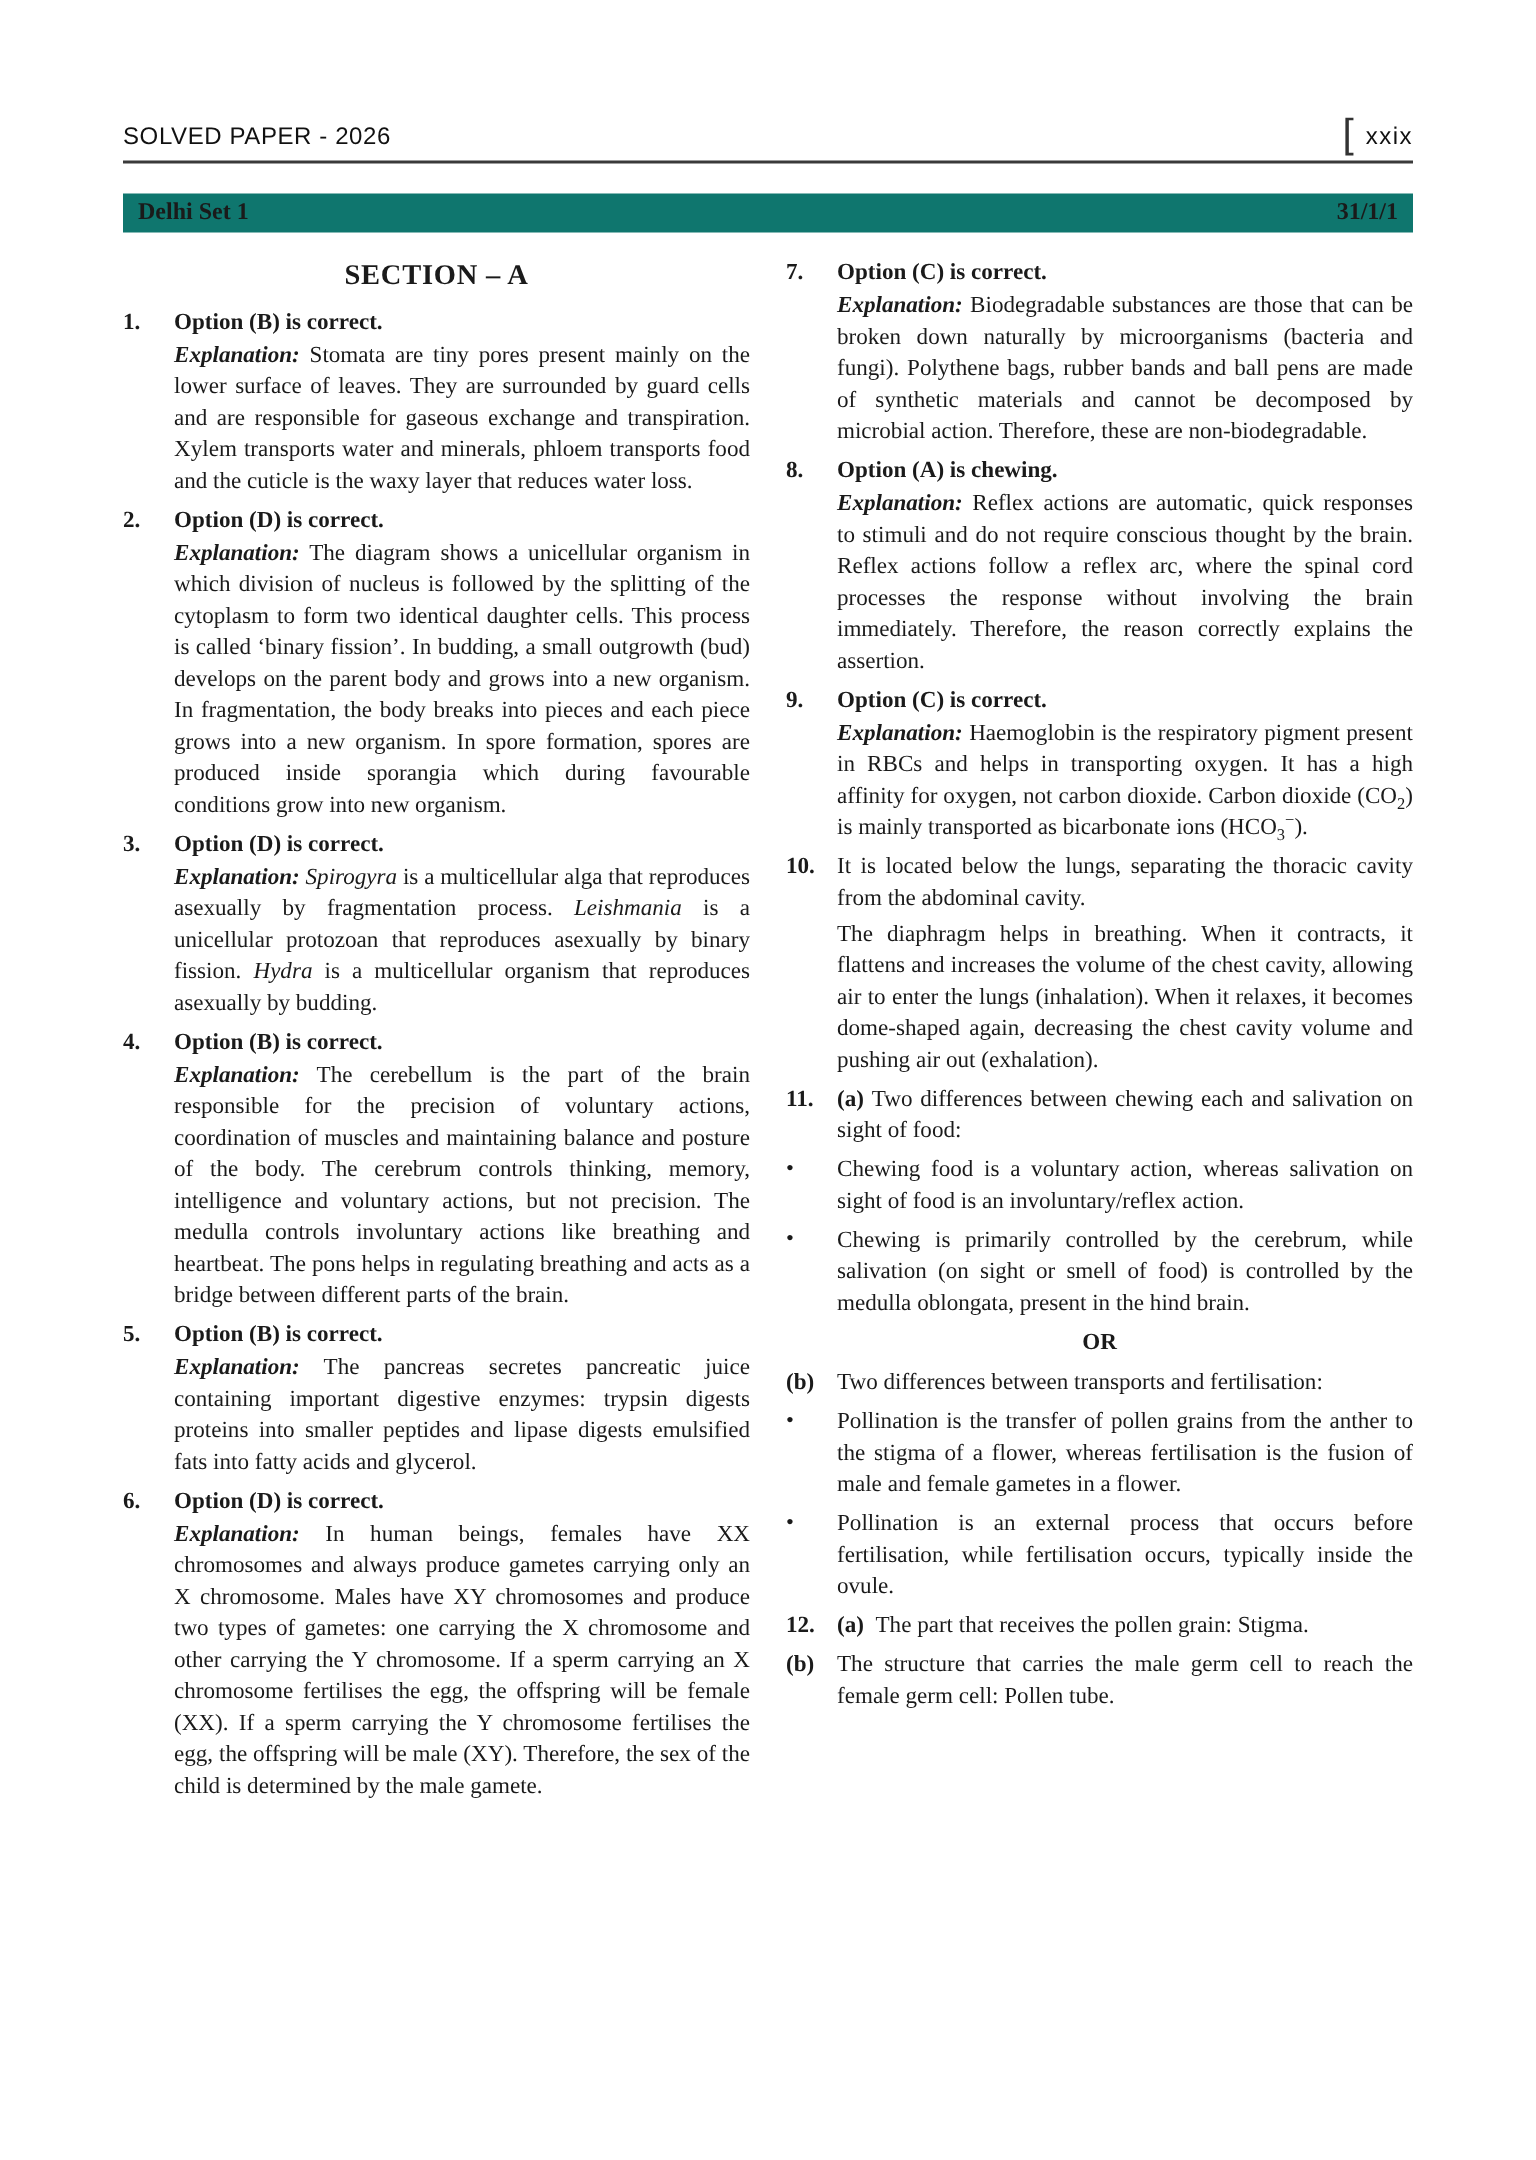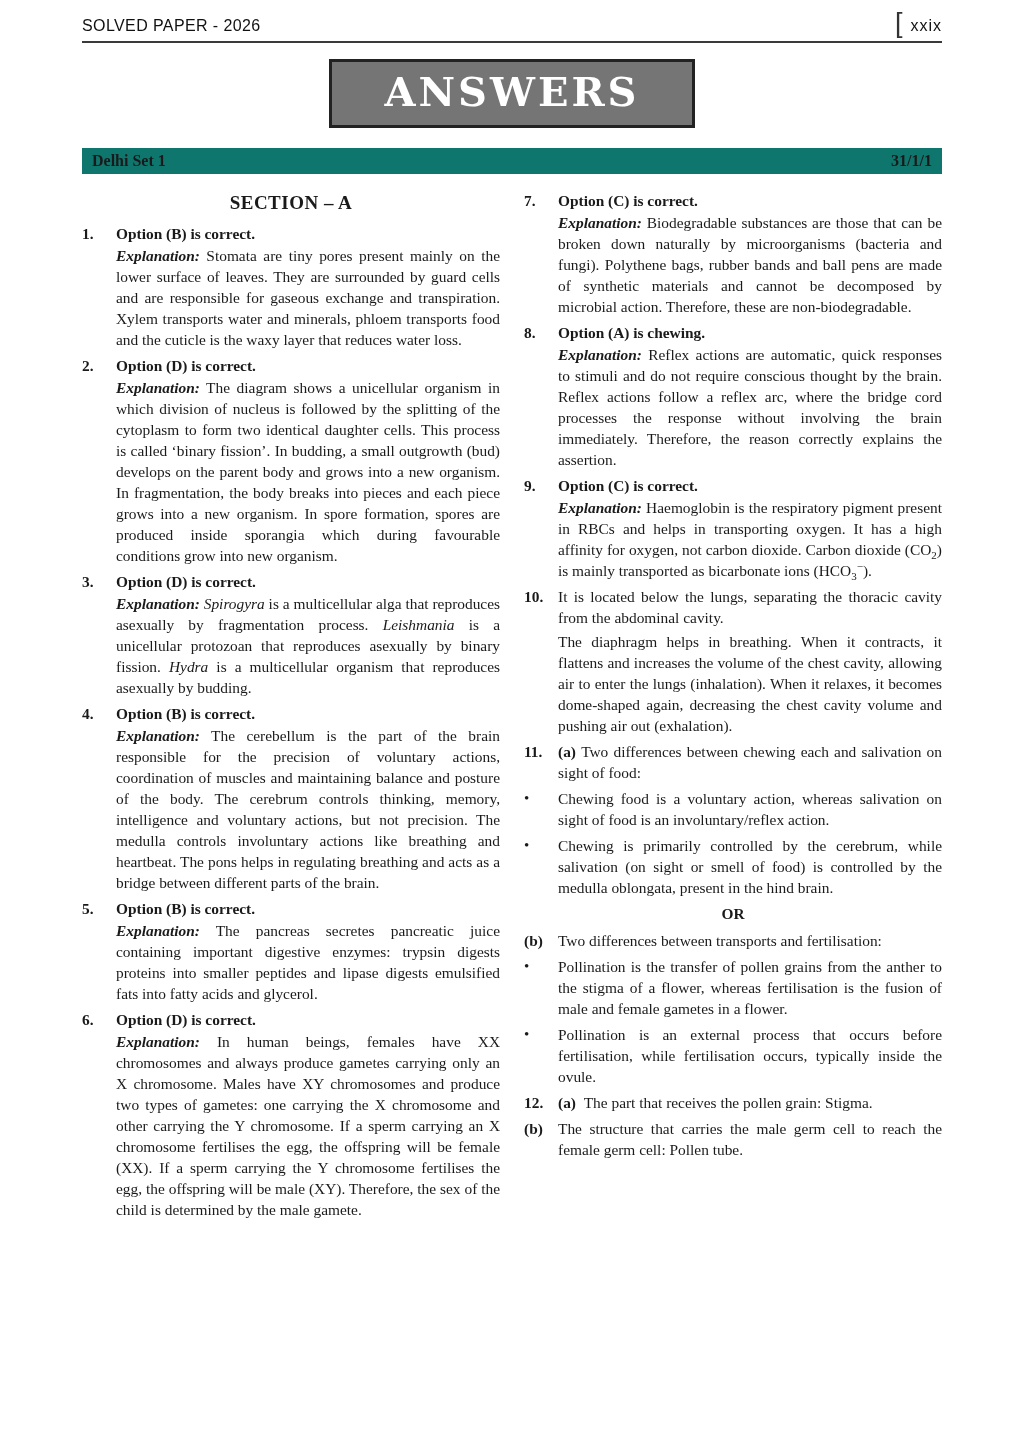--- a/index.html
+++ b/index.html
@@ -4,21 +4,21 @@
 <style>
   * { box-sizing: border-box; }
   html, body { margin: 0; padding: 0; }
   body {
     width: 1024px; height: 1440px;
     background: #ffffff;
     color: #1a1a1a;
     font-family: "Liberation Serif", serif;
     overflow: hidden;
   }
-  .page { width: 860px; margin: 12px auto; }
+  .page { width: 860px; margin: 0 auto; padding-top: 78px; }
 
   
   .header {
     display: flex; justify-content: space-between; align-items: flex-end;
     border-bottom: 2px solid #3a3a3a;
     padding-bottom: 6px;
     font-family: "Liberation Sans", sans-serif;
   }
   .header-left { font-size: 16px; letter-spacing: 0.4px; color: #111; }
   .header-right { display: flex; align-items: flex-end; gap: 8px; }
@@ -86,23 +86,20 @@
 <div class="page">
 
   <div class="header">
     <span class="header-left">SOLVED PAPER - 2026</span>
     <span class="header-right">
       <span class="page-bracket">[</span>
       <span class="page-num">xxix</span>
     </span>
   </div>
 
-  <div class="banner-wrap">
-    <div class="banner">ANSWERS</div>
-  </div>
 
   <div class="set-bar">
     <span>Delhi Set 1</span>
     <span>31/1/1</span>
   </div>
 
   <div class="cols">
     <div class="col" id="col-left">
         <div class="section-heading">SECTION – A</div>
         <div class="item">
@@ -153,21 +150,21 @@
           <div class="marker">7.</div>
           <div class="item-body">
             <div class="head">Option (C) is correct.</div>
             <p class="para"><span class="rbi">Explanation:</span><span> Biodegradable substances are those that can be broken down naturally by microorganisms (bacteria and fungi). Polythene bags, rubber bands and ball pens are made of synthetic materials and cannot be decomposed by microbial action. Therefore, these are non-biodegradable.</span></p>
           </div>
         </div>
         <div class="item">
           <div class="marker">8.</div>
           <div class="item-body">
             <div class="head">Option (A) is chewing.</div>
-            <p class="para"><span class="rbi">Explanation:</span><span> Reflex actions are automatic, quick responses to stimuli and do not require conscious thought by the brain. Reflex actions follow a reflex arc, where the bridge cord processes the response without involving the brain immediately. Therefore, the reason correctly explains the assertion.</span></p>
+            <p class="para"><span class="rbi">Explanation:</span><span> Reflex actions are automatic, quick responses to stimuli and do not require conscious thought by the brain. Reflex actions follow a reflex arc, where the spinal cord processes the response without involving the brain immediately. Therefore, the reason correctly explains the assertion.</span></p>
           </div>
         </div>
         <div class="item">
           <div class="marker">9.</div>
           <div class="item-body">
             <div class="head">Option (C) is correct.</div>
             <p class="para"><span class="rbi">Explanation:</span><span> Haemoglobin is the respiratory pigment present in RBCs and helps in transporting oxygen. It has a high affinity for oxygen, not carbon dioxide. Carbon dioxide (CO</span><sub>2</sub><span>) is mainly transported as bicarbonate ions (HCO</span><sub>3</sub><sup>−</sup><span>).</span></p>
           </div>
         </div>
         <div class="item">

